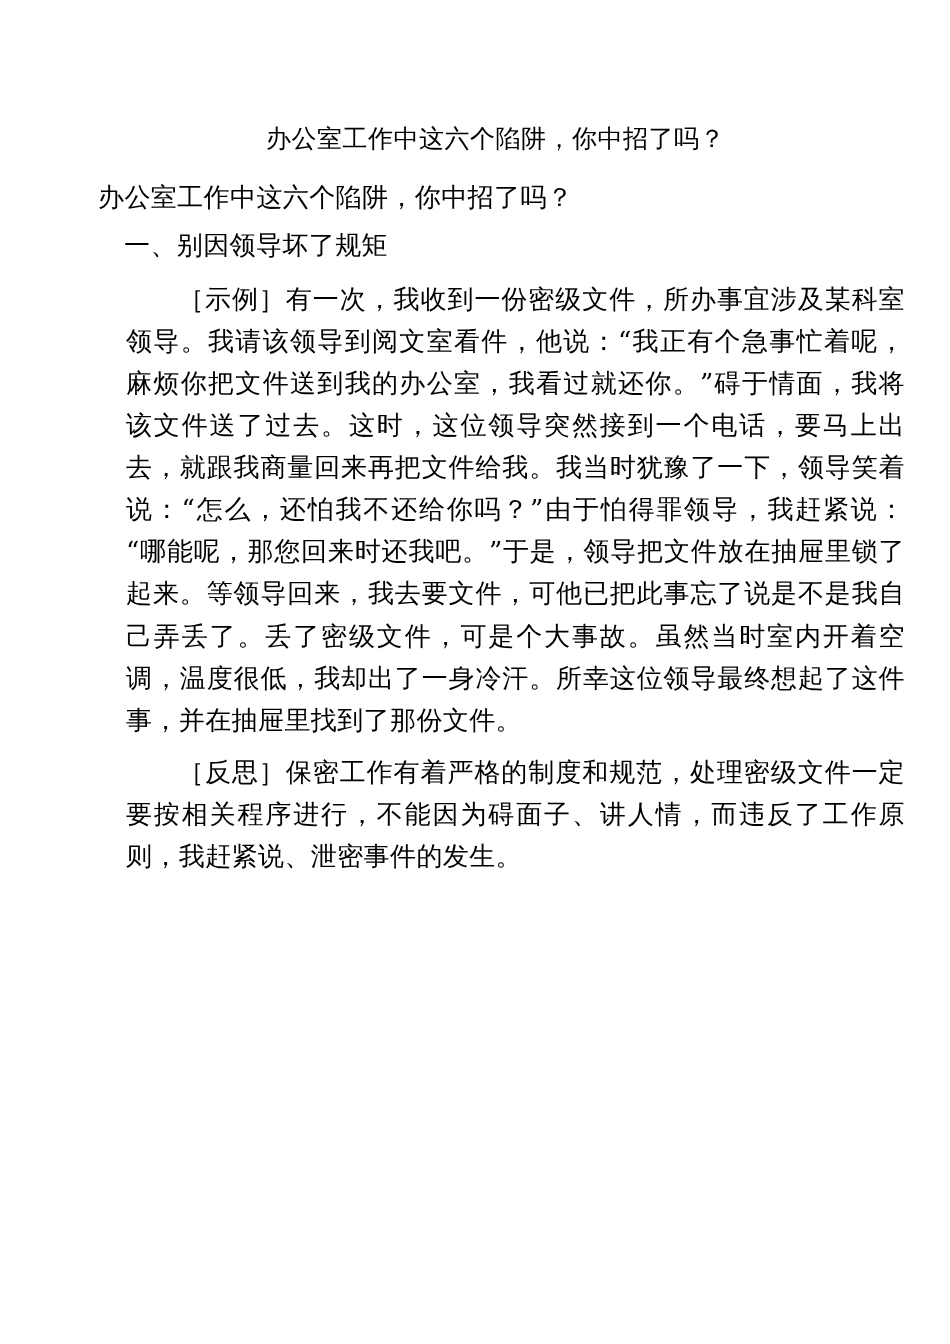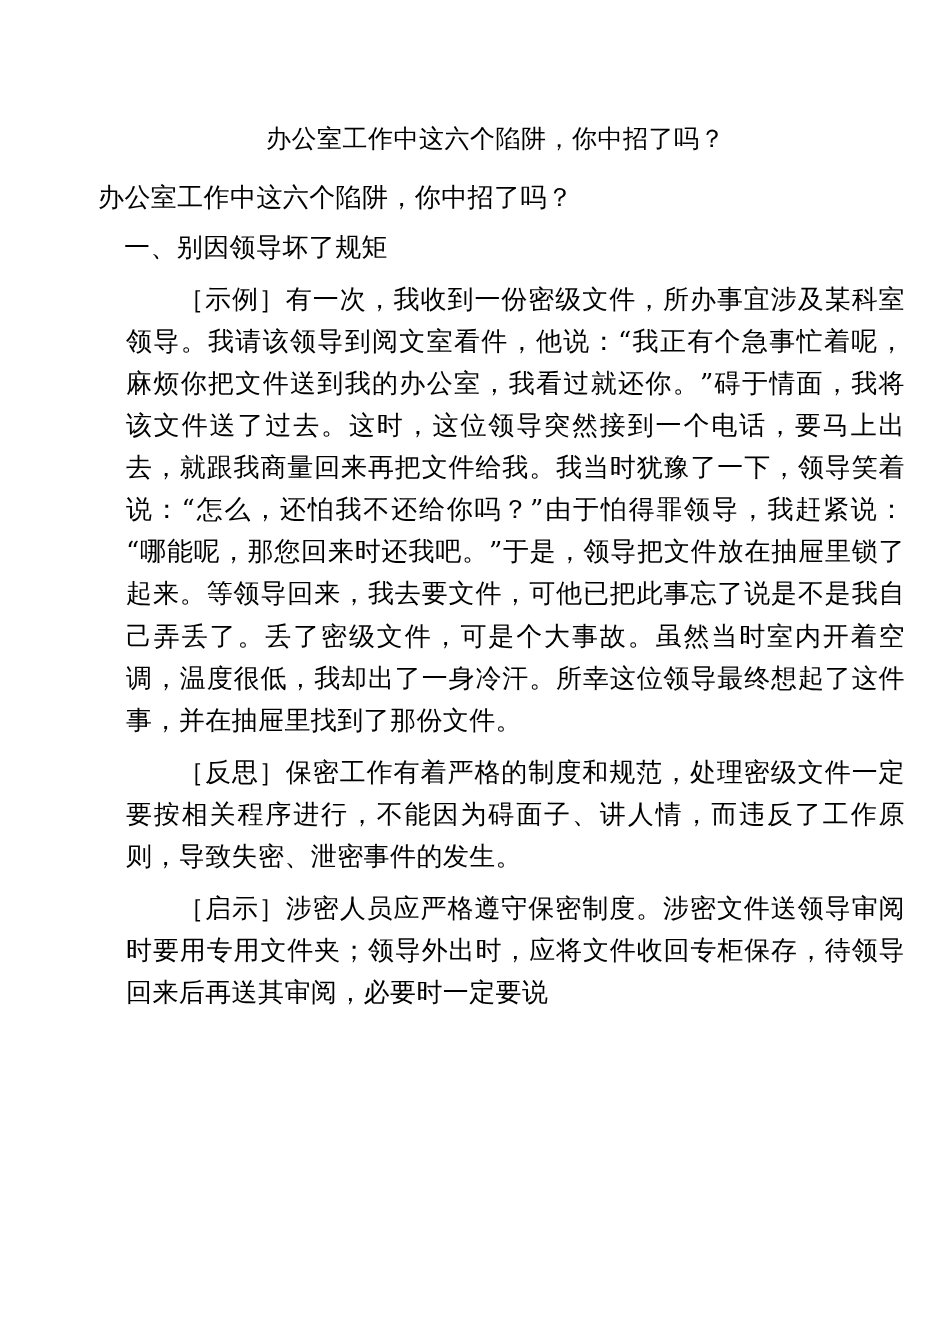--- a/index.html
+++ b/index.html
@@ -41,20 +41,21 @@
     text-indent: 12px;
   }
   .para.body {
     text-indent: 52px;
     margin-bottom: 0;
     margin-left: 40px;
   }
   .para.heading {
     text-indent: 38px;
     margin-bottom: 6px;
+    font-family: Liberation Mono, monospace;
   }
   .spacer-sm { height: 10px; }
   .spacer-xs { height: 4px; }
 </style>
 </head>
 <body>
 
 <div class="page">
 
   <h1 class="doc-title">办公室工作中这六个陷阱，你中招了吗？</h1>
@@ -64,19 +65,18 @@
   <div class="spacer-xs"></div>
 
   <p class="para heading">一、别因领导坏了规矩</p>
 
   <div class="spacer-xs"></div>
 
   <p class="para body">［示例］有一次，我收到一份密级文件，所办事宜涉及某科室领导。我请该领导到阅文室看件，他说：“我正有个急事忙着呢，麻烦你把文件送到我的办公室，我看过就还你。”碍于情面，我将该文件送了过去。这时，这位领导突然接到一个电话，要马上出去，就跟我商量回来再把文件给我。我当时犹豫了一下，领导笑着说：“怎么，还怕我不还给你吗？”由于怕得罪领导，我赶紧说：“哪能呢，那您回来时还我吧。”于是，领导把文件放在抽屉里锁了起来。等领导回来，我去要文件，可他已把此事忘了说是不是我自己弄丢了。丢了密级文件，可是个大事故。虽然当时室内开着空调，温度很低，我却出了一身冷汗。所幸这位领导最终想起了这件事，并在抽屉里找到了那份文件。</p>
 
   <div class="spacer-sm"></div>
 
-  <p class="para body">［反思］保密工作有着严格的制度和规范，处理密级文件一定要按相关程序进行，不能因为碍面子、讲人情，而违反了工作原则，导致失密、泄密事件的发生。</p>
+  <p class="para body">［反思］保密工作有着严格的制度和规范，处理密级文件一定要按相关程序进行，不能因为碍面子、讲人情，而违反了工作原则，我赶紧说、泄密事件的发生。</p>
 
   <div class="spacer-sm"></div>
 
-  <p class="para body">［启示］涉密人员应严格遵守保密制度。涉密文件送领导审阅时要用专用文件夹；领导外出时，应将文件收回专柜保存，待领导回来后再送其审阅，必要时一定要说</p>
 
 </div>
 
 </body></html>

